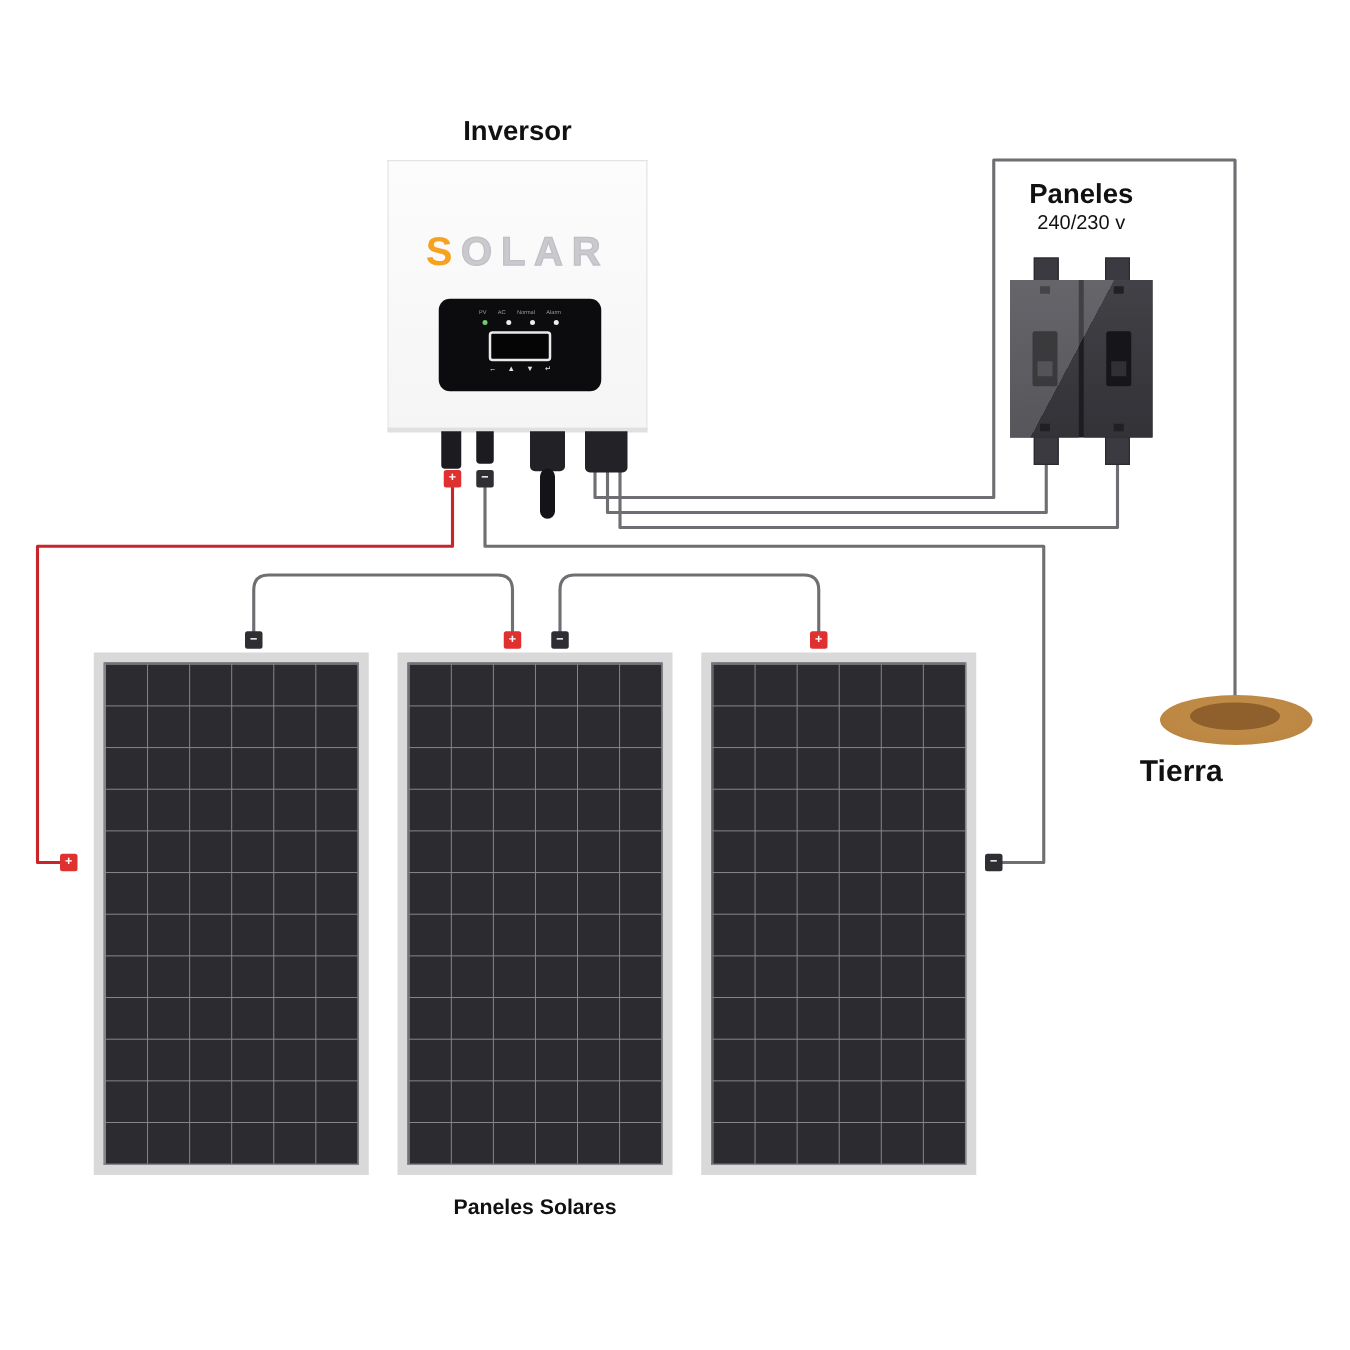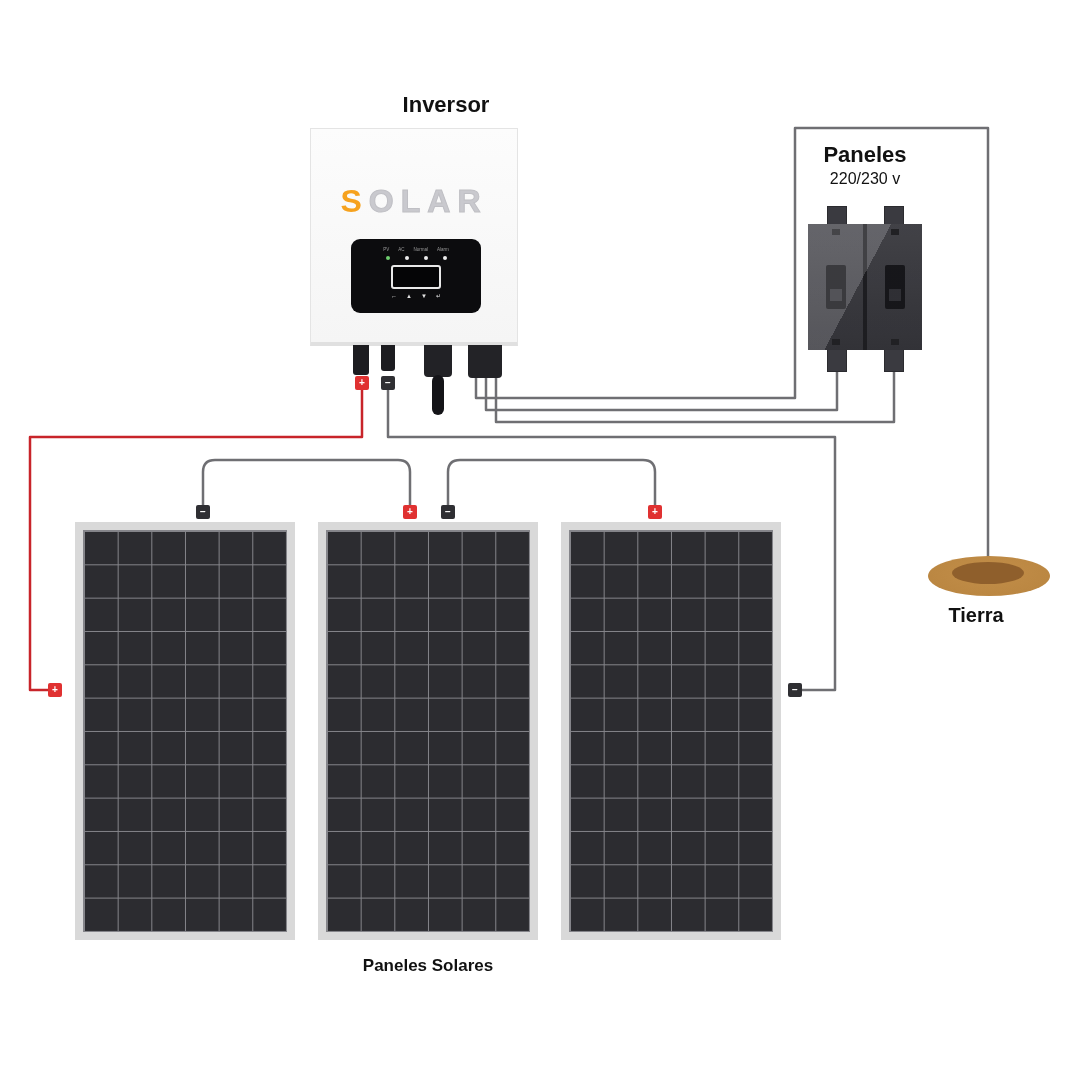--- a/index.html
+++ b/index.html
@@ -109,24 +109,24 @@
   <svg class="wires" width="1080" height="1080" viewBox="0 0 1080 1080">
     <path class="w-red" d="M 362 390 V 437 H 30 V 690 H 48"></path>
     <path class="w-gray" d="M 388 390 V 437 H 835 V 690 H 802"></path>
     <path class="w-gray" d="M 476 376 V 398 H 795 V 128 H 988 V 560"></path>
     <path class="w-gray" d="M 486 376 V 410 H 837 V 372"></path>
     <path class="w-gray" d="M 496 376 V 422 H 894 V 372"></path>
     <path class="w-gray" d="M 203 506 V 472 Q 203 460 215 460 H 398 Q 410 460 410 472 V 506"></path>
     <path class="w-gray" d="M 448 506 V 472 Q 448 460 460 460 H 643 Q 655 460 655 472 V 506"></path>
   </svg>
 
-  <div class="title" style="left:414px;top:92px;margin-left:32px;">Inversor</div>
+  <div class="title" style="left:414px;top:92px;">Inversor</div>
   <div class="title" style="left:865px;top:142px;">Paneles</div>
-  <div class="subtitle" style="left:865px;top:170px;">220/230 v</div>
-  <div class="title" style="left:976px;top:604px;font-size:20px;">Tierra</div>
+  <div class="subtitle" style="left:865px;top:170px;">240/230 v</div>
+  <div class="title" style="left:945px;top:604px;font-size:24px;">Tierra</div>
   <div class="title" style="left:428px;top:956px;font-size:17px;">Paneles Solares</div>
 
   <div class="inverter">
     <div class="logo">
       <span class="s">S</span><span class="rest">OLAR</span>
     </div>
     <div class="display">
       <div class="ind-labels">
         <span>PV</span>
         <span>AC</span>

